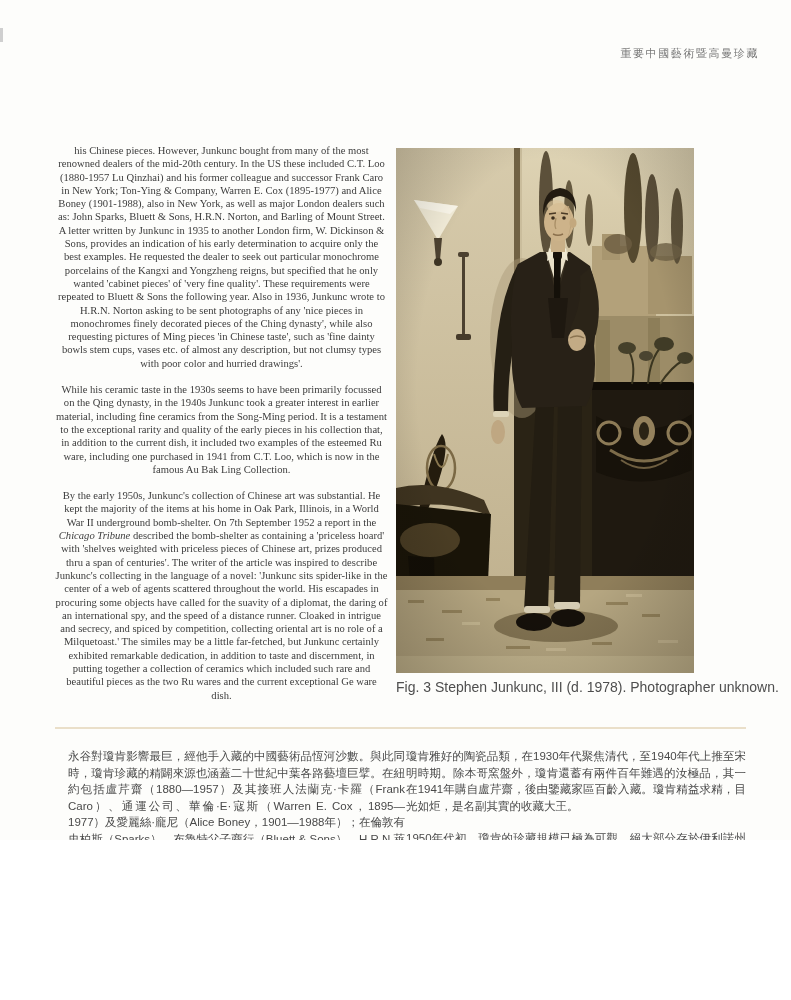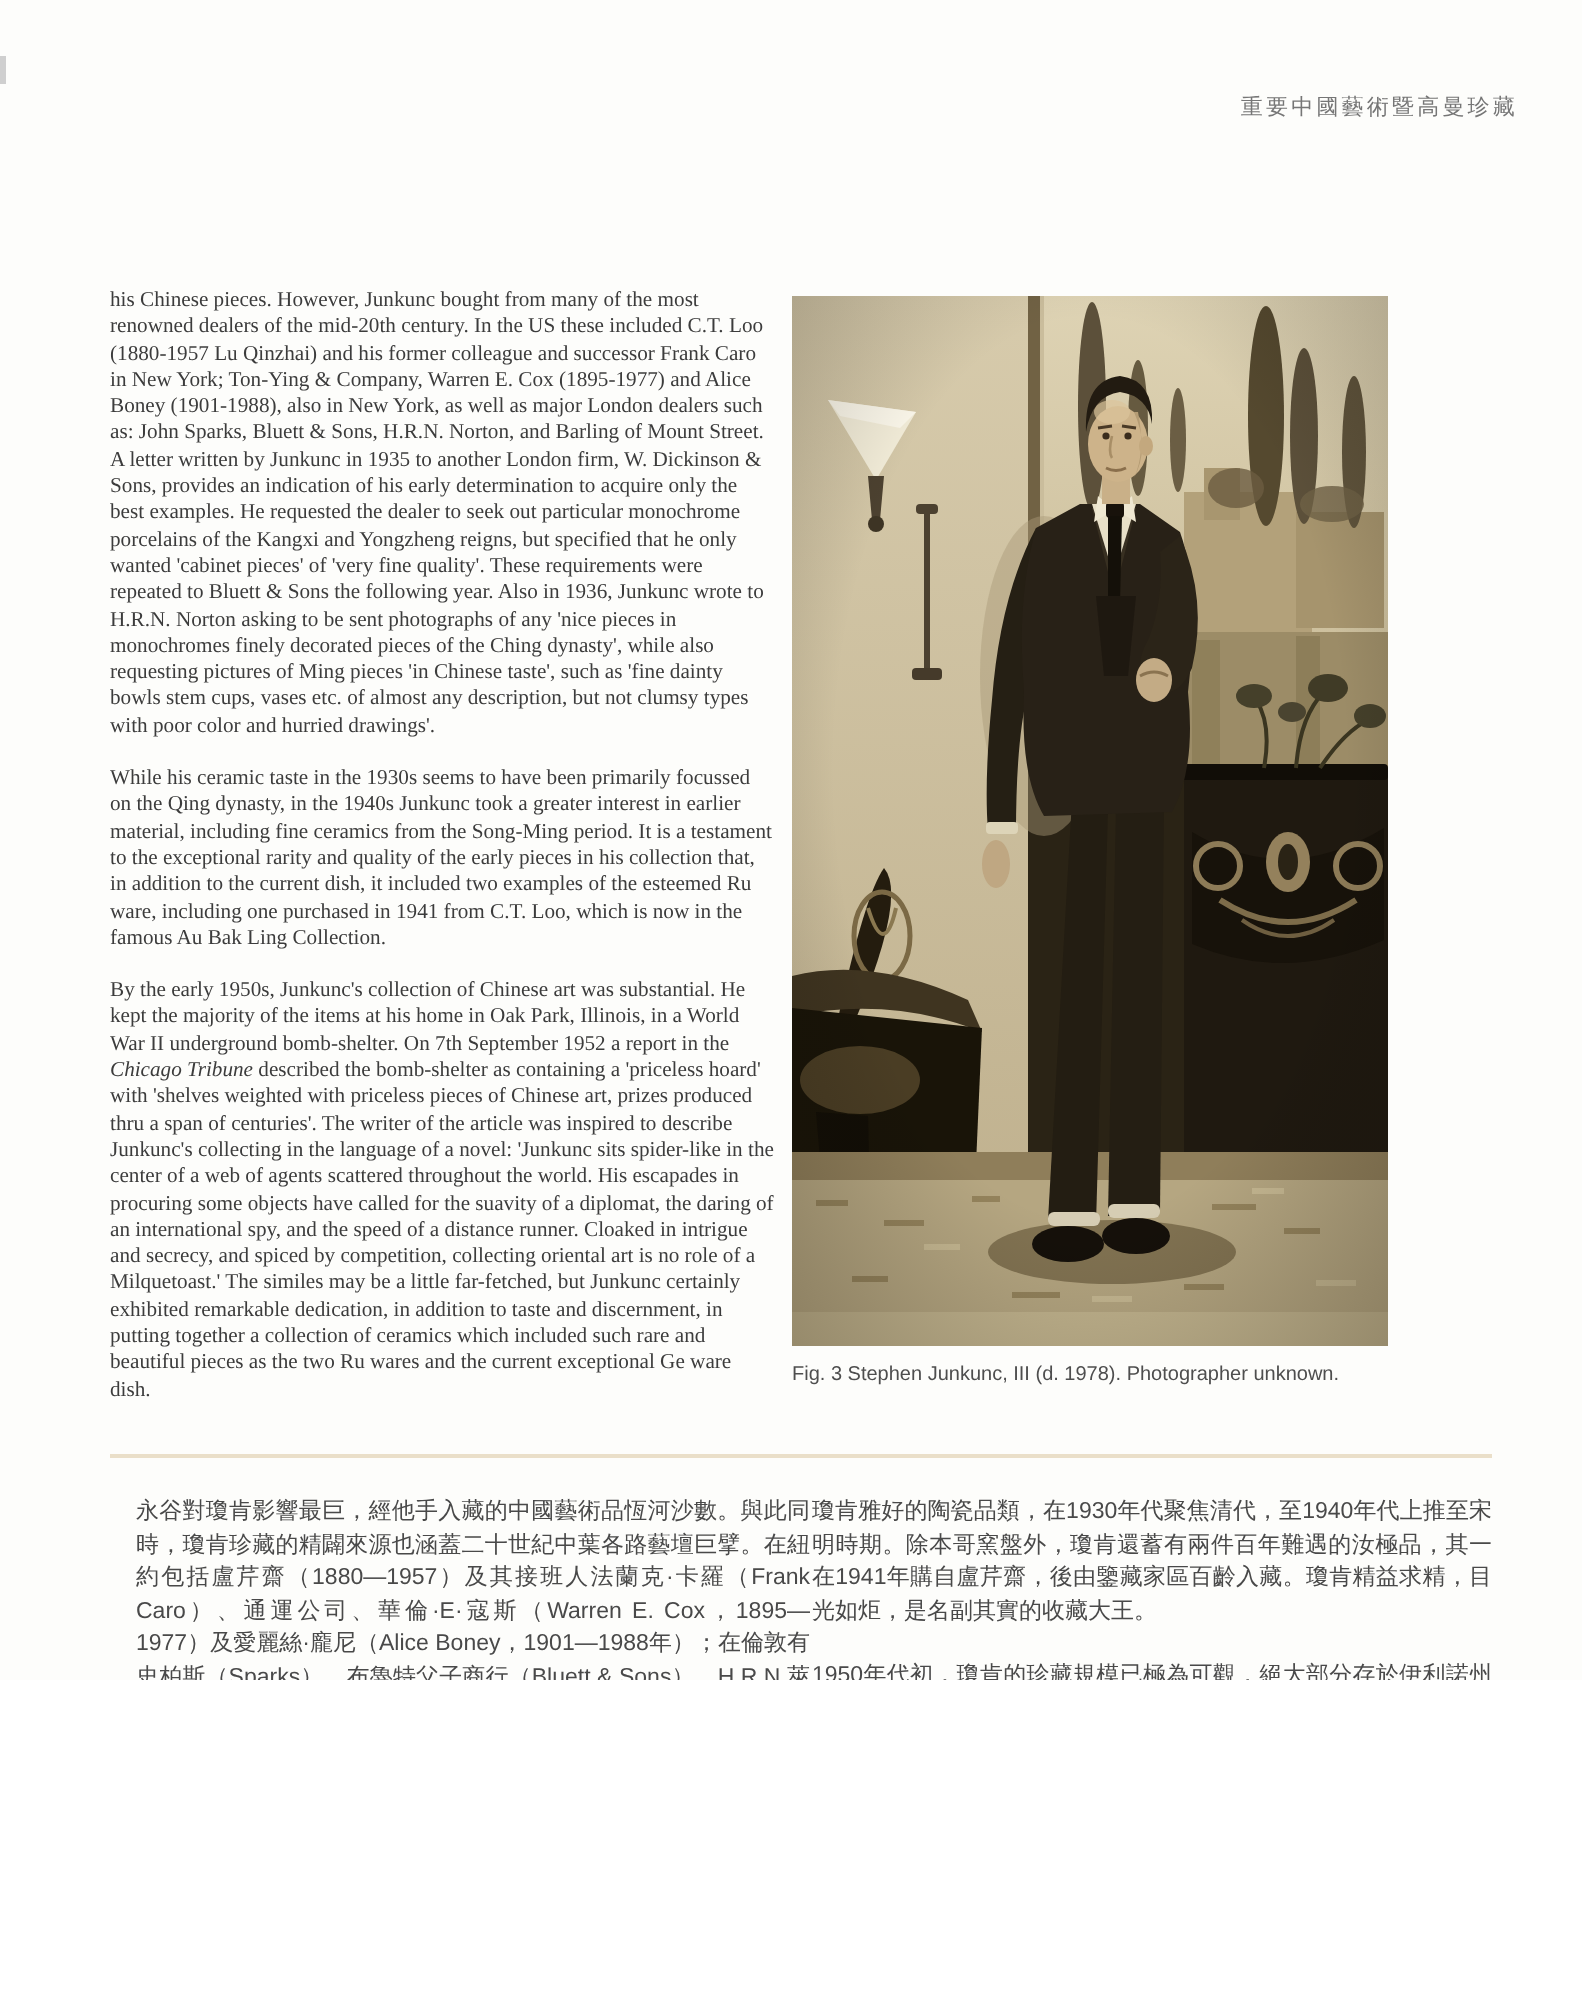--- a/index.html
+++ b/index.html
@@ -1,24 +1,24 @@
 <!DOCTYPE html>
 <html style="--page-bg: #fdfdfb; --text-dark: #3c3c3c; --text-gray: #767676; --caption-gray: #4e4e4e; --divider-tan: #eadfc9; --edge-line: #979797;"><head>
 <meta charset="utf-8">
 <style>
   html,body{margin:0;padding:0;background:#ffffff;}
   .page{position:relative;width:791px;height:840px;background:var(--page-bg,#fdfdfb);overflow:hidden;font-family:"Liberation Sans","DejaVu Sans",sans-serif;padding-left:20px;}
   .running-header{position:absolute;top:46px;right:52px;font-size:11px;letter-spacing:1.6px;color:var(--text-gray,#767676);white-space:nowrap;}
   .right-rule{position:absolute;top:0;right:1px;width:2px;height:1000px;background:var(--edge-line,#979797);}
   .scan-tick{position:absolute;left:0;top:28px;width:3px;height:14px;background:#cfcfcf;}
-  .english-col{position:absolute;left:55px;top:144px;width:333px;font-family:"Liberation Serif","DejaVu Serif",serif;font-size:10.6px;line-height:13.3px;color:var(--text-dark,#3c3c3c);text-align:left;}
+  .english-col{position:absolute;left:55px;top:144px;width:333px;font-family:"Liberation Serif","DejaVu Serif",serif;font-size:10.6px;line-height:13.3px;color:var(--text-dark,#3c3c3c);text-align:center;}
   .english-col p{margin:0 0 13px 0;}
   .it{font-style:italic;margin-top:28px;}
   .portrait{position:absolute;left:396px;top:148px;width:298px;height:525px;margin:0;padding:0;}
-  .caption{position:absolute;left:396px;top:681px;font-size:10px;line-height:13.5px;color:var(--caption-gray,#4e4e4e);}
+  .caption{position:absolute;left:396px;top:681px;font-size:14px;line-height:13.5px;color:var(--caption-gray,#4e4e4e);}
   .divider{position:absolute;left:55px;top:727px;width:691px;height:2px;background:var(--divider-tan,#eadfc9);}
   .zh-col{position:absolute;top:748px;font-size:11.5px;line-height:16.6px;color:#494949;text-align:justify;}
   .zh-left{left:68px;width:337px;}
   .zh-right{left:406px;width:340px;}
   .zh-col p{margin:0 0 16px 0;}
   .pagenum{position:absolute;left:714px;top:947px;font-size:10px;letter-spacing:.5px;color:#3a3a3a;margin-top:41px;}
   .bottom-shadow{position:absolute;left:20px;top:992px;width:702px;height:1px;background:#ebe9e4;}
 </style>
 </head>
 <body>

